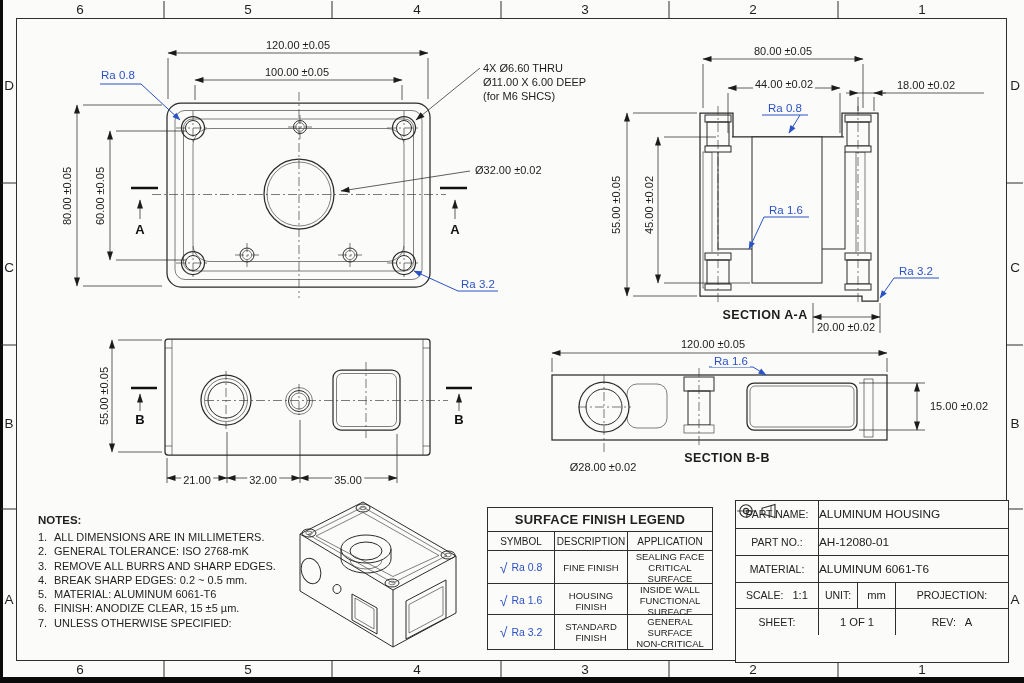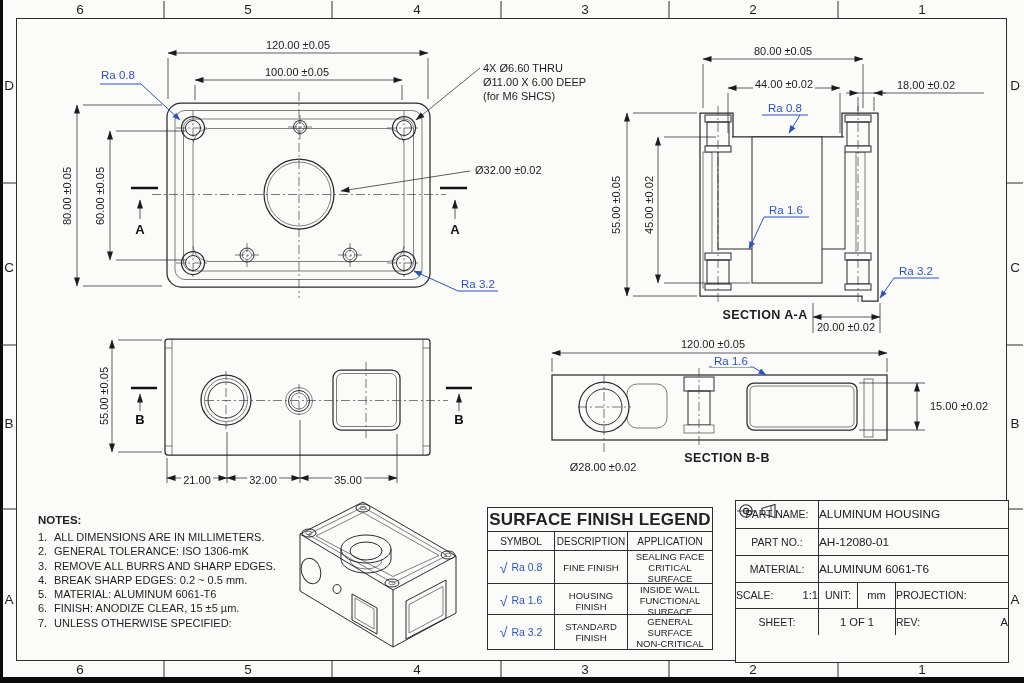--- a/index.html
+++ b/index.html
@@ -23,38 +23,38 @@
   #notes .nt{font-weight:bold;font-size:11.5px;margin-bottom:4px;}
   #notes .nl{display:flex;line-height:14.3px;}
   #notes .nn{width:16px;flex:none;}
   
   #legend{position:absolute;left:487px;top:507px;width:224px;height:141px;border:1.3px solid #2e2e2e;
           display:grid;grid-template-rows:23px 19px 33px 31px 1fr;background:#fbfbfa;}
   #legend .lrow{display:grid;grid-template-columns:66px 73px 1fr;}
   #legend .lcell{border-top:1px solid #2e2e2e;border-left:1px solid #2e2e2e;display:flex;flex-direction:column;
           align-items:center;justify-content:center;text-align:center;font-size:9.5px;line-height:11px;}
   #legend .lcell.first{border-left:none;}
-  #legend .ltitle{display:flex;align-items:center;justify-content:center;font-weight:bold;font-size:17px;letter-spacing:.2px;}
+  #legend .ltitle{display:flex;align-items:center;justify-content:center;font-weight:bold;font-size:13px;letter-spacing:.2px;}
   #legend .lhead{font-size:10px;}
   #legend .sym{flex-direction:row;gap:4px;color:#2a52c4;font-size:10.5px;}
   #legend .chk{font-size:14px;line-height:10px;color:#2a52c4;}
   
   #tblock{position:absolute;left:735px;top:500px;width:272px;height:161px;border:1.3px solid #2e2e2e;
           display:grid;grid-template-rows:repeat(6,1fr);background:#fbfbfa;}
   #tblock .trow{display:grid;border-top:1px solid #2e2e2e;}
   #tblock .trow.first{border-top:none;}
   #tblock .r2{grid-template-columns:82px 1fr;}
   #tblock .r5{grid-template-columns:82px 39px 38px 1fr;}
   #tblock .r6{grid-template-columns:82px 77px 1fr;}
   #tblock .tc{border-left:1px solid #2e2e2e;display:flex;align-items:center;font-size:10.5px;}
   #tblock .tc.first{border-left:none;}
   #tblock .lab{justify-content:center;}
   #tblock .val{font-size:11.8px;}
   #tblock .cen{justify-content:center;}
-  #tblock .pair{gap:9px;justify-content:space-between;}
+  #tblock .pair{gap:9px;justify-content:center;}
   #tblock .pv{font-size:11.2px;}
 </style>
 </head>
 <body>
 
 <div id="sheet">
 
   <div class="edgebar" style="left:0;top:0;width:3px;height:683px;"></div>
   <div class="edgebar" style="left:0;top:677px;width:1024px;height:6px;"></div>
 
@@ -327,21 +327,21 @@
   <div class="dim secl" style="left:727px;top:458px">SECTION B-B</div>
 
   <div id="notes">
     <div class="nt">NOTES:</div>
     <div class="nl">
         <span class="nn">1.</span>
         <span>ALL DIMENSIONS ARE IN MILLIMETERS.</span>
       </div>
     <div class="nl">
         <span class="nn">2.</span>
-        <span>GENERAL TOLERANCE: ISO 1306-mK</span>
+        <span>GENERAL TOLERANCE: ISO 2768-mK</span>
       </div>
     <div class="nl">
         <span class="nn">3.</span>
         <span>REMOVE ALL BURRS AND SHARP EDGES.</span>
       </div>
     <div class="nl">
         <span class="nn">4.</span>
         <span>BREAK SHARP EDGES: 0.2 ~ 0.5 mm.</span>
       </div>
     <div class="nl">

